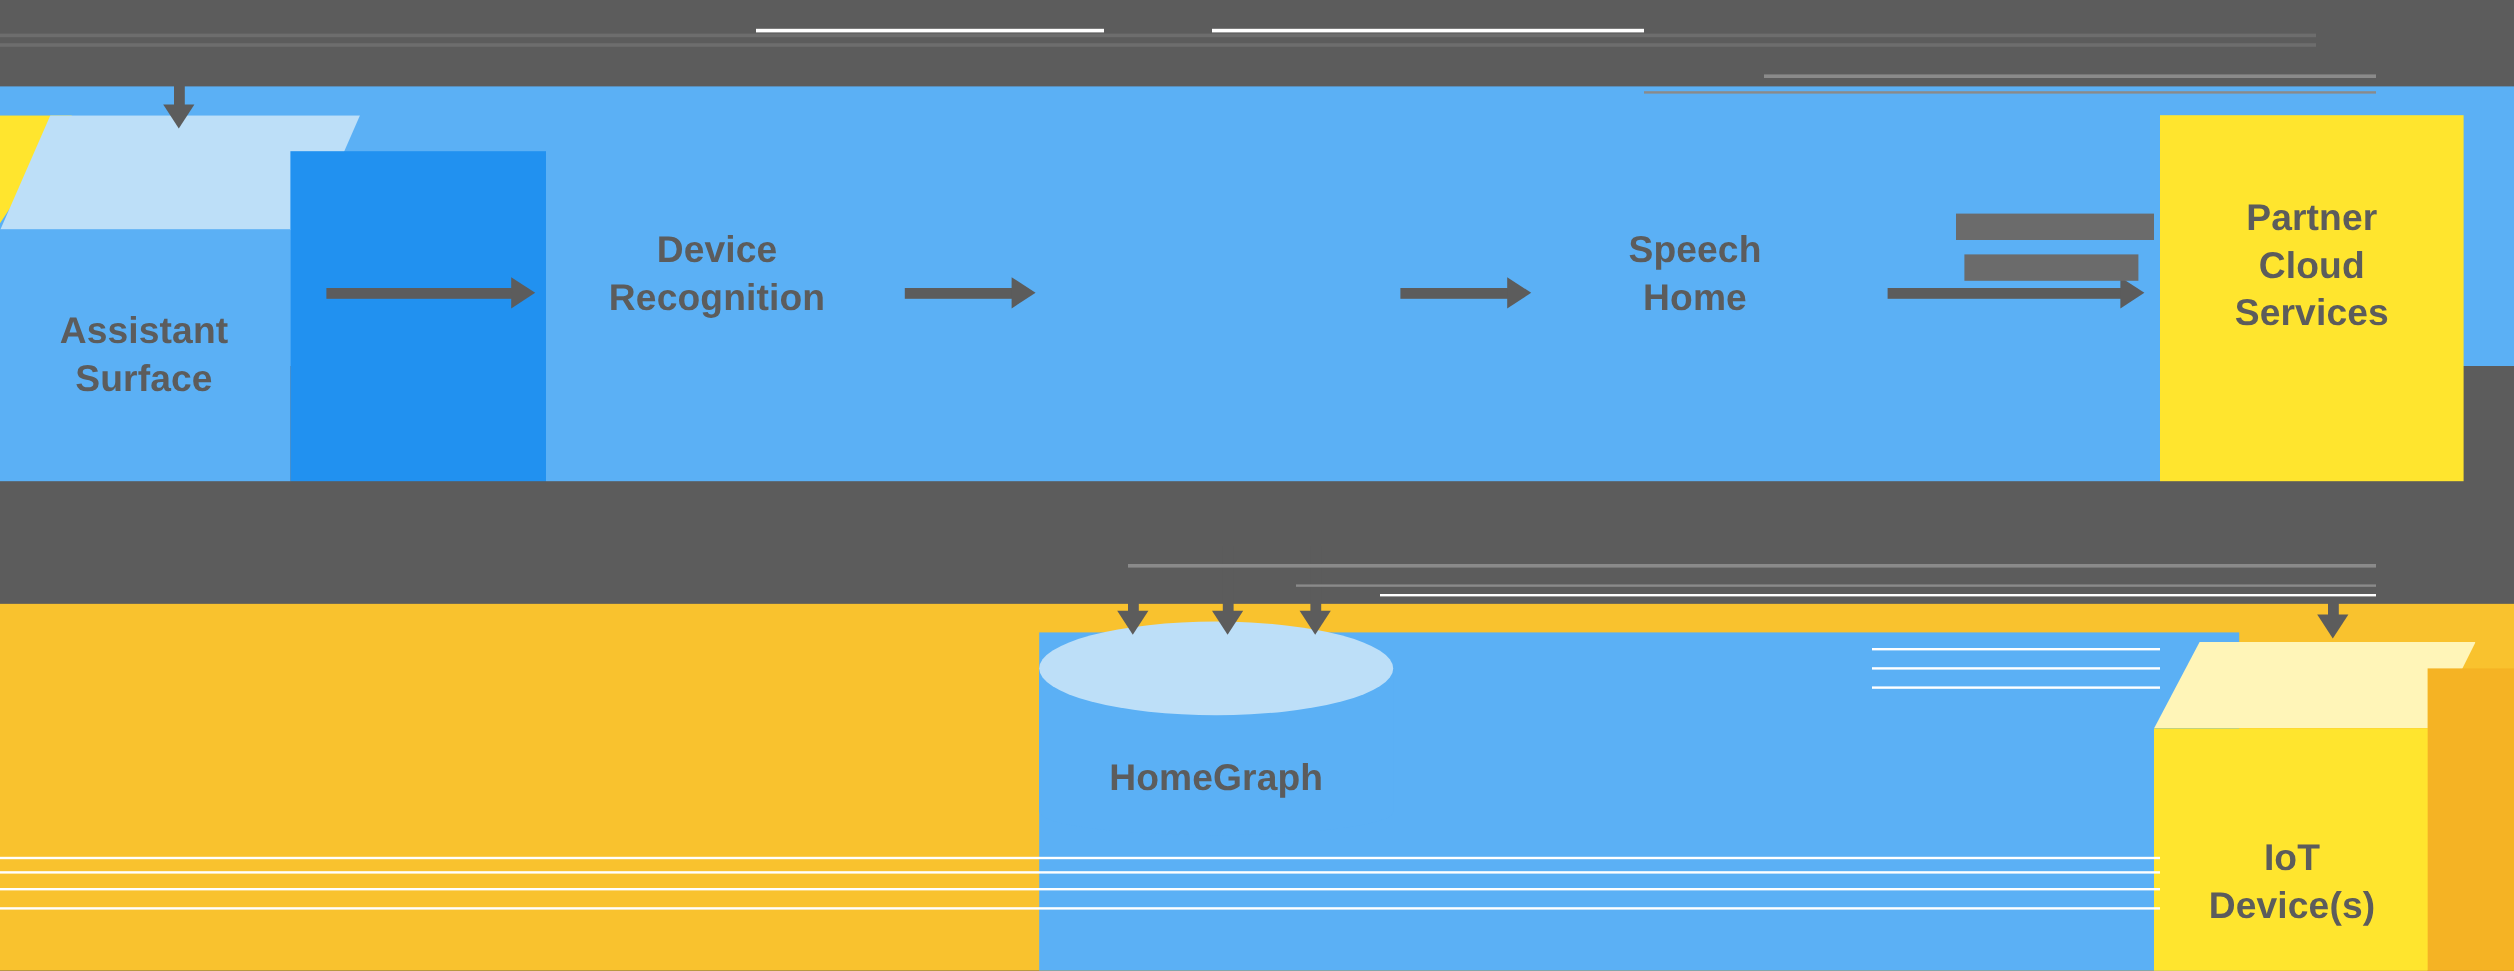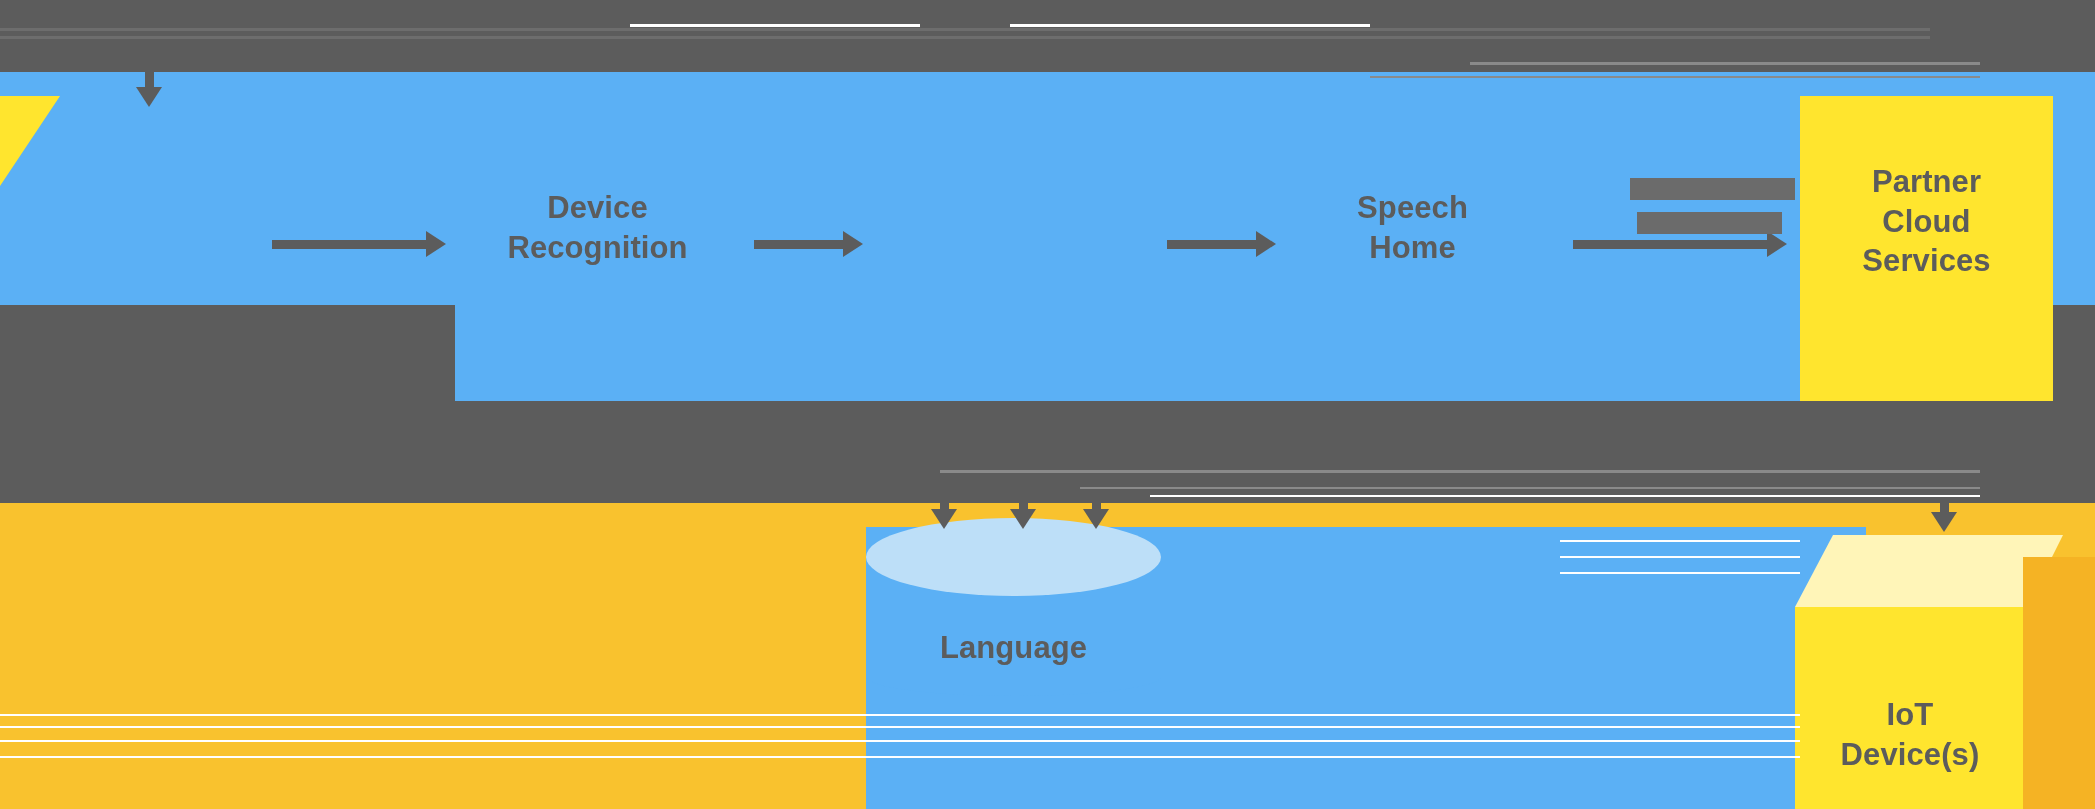--- a/index.html
+++ b/index.html
@@ -65,20 +65,30 @@
   <div class="band band-blue" style="top:72px;height:233px;"></div>
   <div class="band band-gray" style="top:305px;height:198px;"></div>
   <div class="band band-orange" style="top:503px;height:306px;"></div>
 
   <div class="band band-gray" style="top:305px;height:198px;"></div>
 
   <div class="shape" style="left:455px;top:96px;width:1345px;height:305px;background:#5bb0f5;"></div>
 
   <div class="shape" style="left:0;top:96px;width:60px;height:90px;background:#ffe52e;clip-path:polygon(0 0,100% 0,0 100%);"></div>
 
+  <div class="box3d" style="left:0;top:96px;width:455px;height:305px;">
+
+    <div class="top" style="width:300px;height:96px;background:#bddff8;clip-path:polygon(42px 0,100% 0,258px 100%,0 100%);"></div>
+
+    <div class="side" style="left:242px;top:30px;width:213px;height:275px;background:#2191f0;"></div>
+
+    <div class="front" style="width:242px;height:210px;background:#5bb0f5;"></div>
+    <div class="lbl" style="top:160px;left:-120px;right:auto;width:480px;text-align:center;">Assistant
+Surface</div>
+  </div>
 
   <div class="shape" style="left:455px;top:96px;width:285px;height:305px;">
     <div class="lbl" style="top:92px;">Device
 Recognition</div>
   </div>
 
 
   <div class="shape" style="left:1290px;top:96px;width:245px;height:305px;">
     <div class="lbl" style="top:92px;">Speech
 Home</div>
@@ -88,21 +98,21 @@
     <div class="lbl" style="top:66px;">Partner
 Cloud
 Services</div>
   </div>
 
   <div class="shape" style="left:866px;top:527px;width:1000px;height:282px;background:#5bb0f5;"></div>
 
   <div class="cyl" style="left:866px;top:518px;width:295px;height:195px;">
     <div class="body" style="top:38px;height:140px;background:#5bb0f5;"></div>
     <div class="cap" style="top:0;height:78px;background:#bddff8;"></div>
-    <div class="lbl" style="top:110px;">Language</div>
+    <div class="lbl" style="top:110px;">HomeGraph</div>
   </div>
 
   <div class="box3d" style="left:1795px;top:535px;width:300px;height:304px;text-decoration:underline;">
     <div class="top" style="width:268px;height:72px;background:#fff5b8;clip-path:polygon(38px 0,100% 0,232px 100%,0 100%);"></div>
     <div class="side" style="left:228px;top:22px;width:72px;height:282px;background:#f5b324;"></div>
     <div class="front" style="width:228px;height:232px;background:#ffe52e;"></div>
     <div class="lbl" style="top:160px;left:-40px;width:310px;right:auto;">IoT
 Device(s)</div>
   </div>
 

